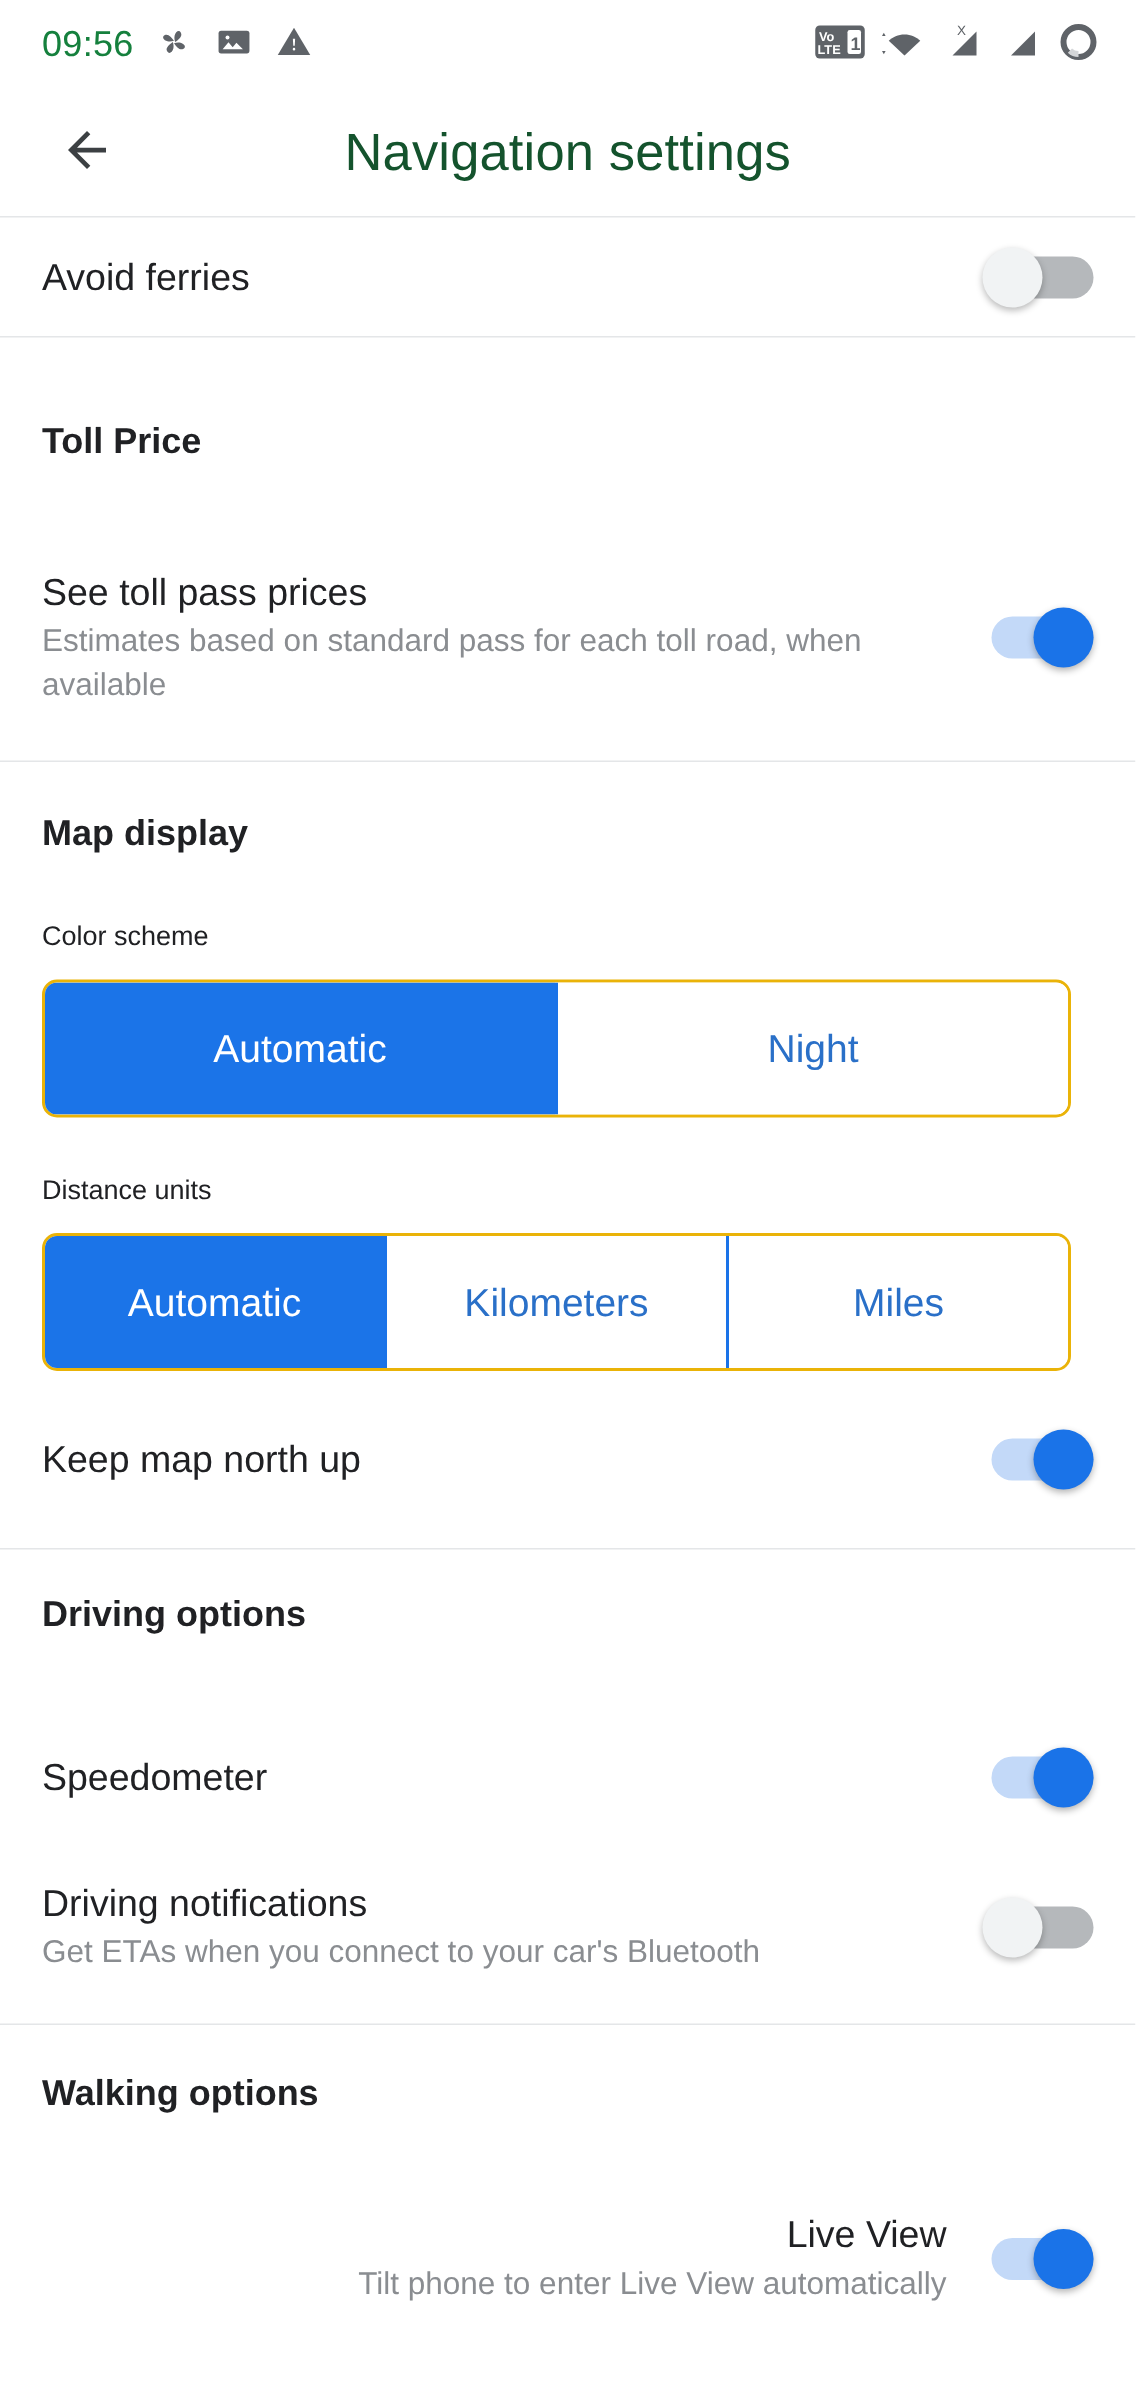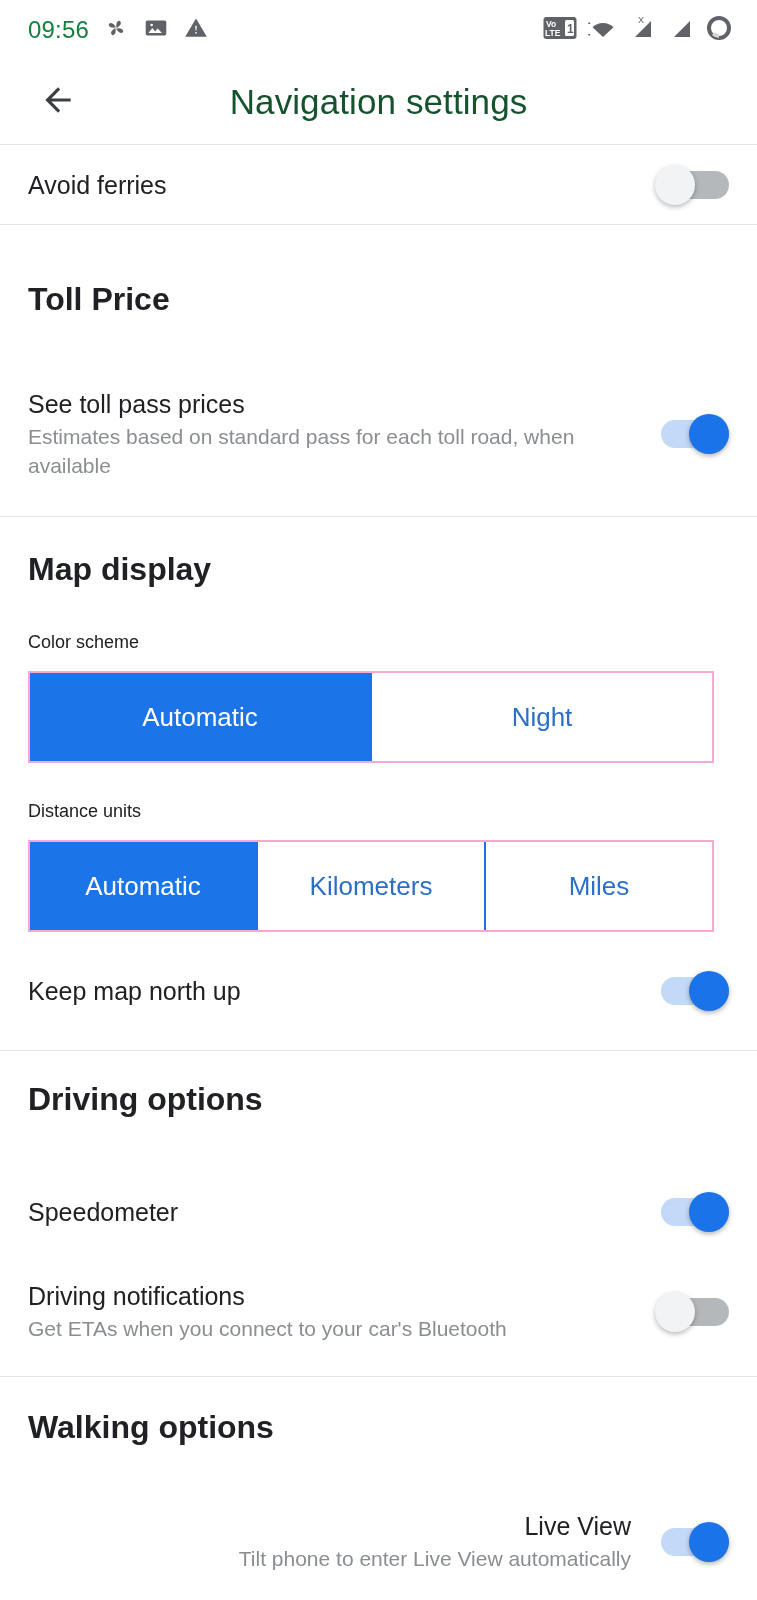--- a/index.html
+++ b/index.html
@@ -71,21 +71,21 @@
   }
 
   
   .divider {
     height: 1px;
     background: #e4e6e8;
     width: 100%;
   }
 
   .section-title {
-    font-size: 32px;
+    font-size: 24px;
     color: #202124;
     font-weight: bold;
     padding: 0 0 0 28px;
   }
 
   
   .row {
     display: flex;
     align-items: center;
     justify-content: space-between;
@@ -139,22 +139,22 @@
   .seg-label {
     font-size: 18px;
     color: #202124;
     padding-left: 28px;
   }
   .seg-group {
     display: flex;
     margin: 18px 28px 0 28px;
     width: 686px;
     height: 92px;
-    border: 2px solid #f9a8d4;
-    border-radius: 0;
+    border: 2px solid #eab308;
+    border-radius: 10px;
     overflow: hidden;
   }
   .seg {
     flex: 1;
     display: flex;
     align-items: center;
     justify-content: center;
     font-size: 26px;
     color: #2a70c8;
     background: #ffffff;

